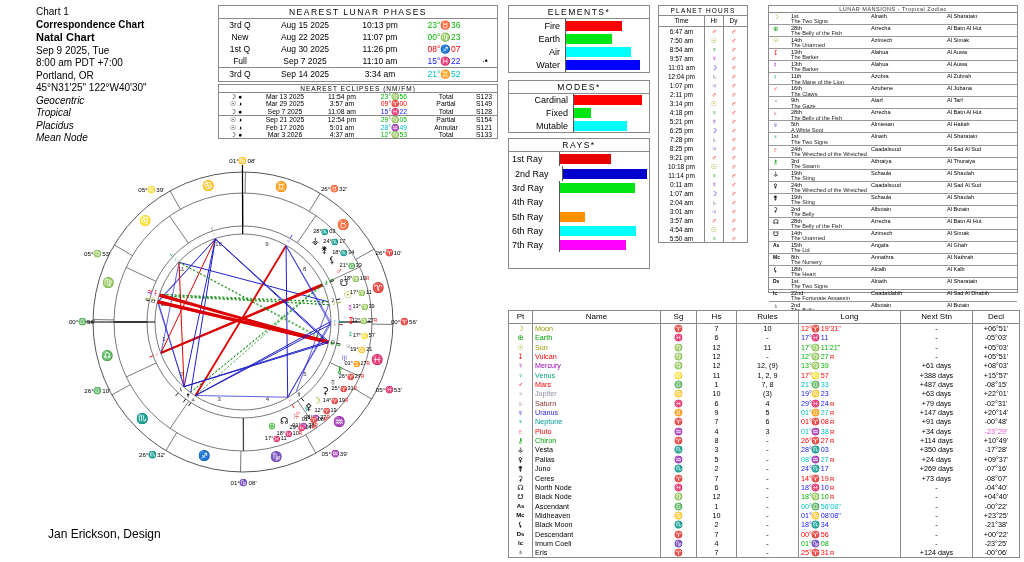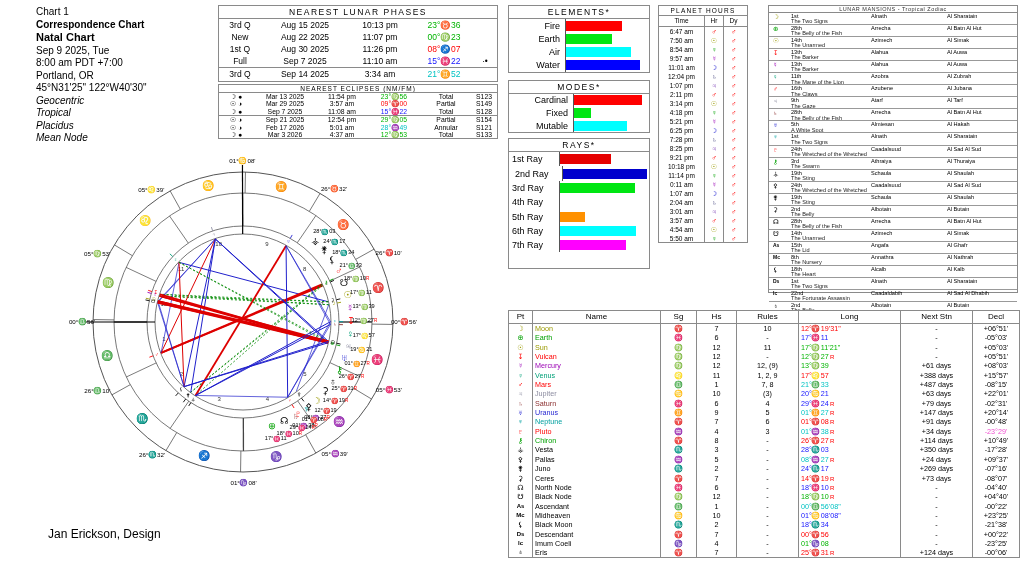--- a/index.html
+++ b/index.html
@@ -675,21 +675,21 @@
         <span class="tcell tl"><span style="color:#00C3C3">21°♎33</span></span>
         <span class="tcell tc">+487 days</span>
         <span class="tcell tc">-08°15'</span>
       </div>
       <div class="trow">
         <span class="tcell tc" style="color: rgb(140, 140, 160);">♃</span>
         <span class="tcell tl" style="color: rgb(140, 140, 160);">Jupiter</span>
         <span class="tcell tc" style="color: rgb(20, 20, 255);">♋</span>
         <span class="tcell tc">10</span>
         <span class="tcell tc">(3)</span>
-        <span class="tcell tl"><span style="color:#1414FF">20°♋21</span></span>
+        <span class="tcell tl"><span style="color:#1414FF">19°♋23</span></span>
         <span class="tcell tc">+63 days</span>
         <span class="tcell tc">+22°01'</span>
       </div>
       <div class="trow">
         <span class="tcell tc" style="color: rgb(139, 47, 47);">♄</span>
         <span class="tcell tl" style="color: rgb(139, 47, 47);">Saturn</span>
         <span class="tcell tc" style="color: rgb(20, 20, 255);">♓</span>
         <span class="tcell tc">6</span>
         <span class="tcell tc">4</span>
         <span class="tcell tl"><span style="color:#1414FF">29°♓24</span><span class="retro"> R</span></span>

